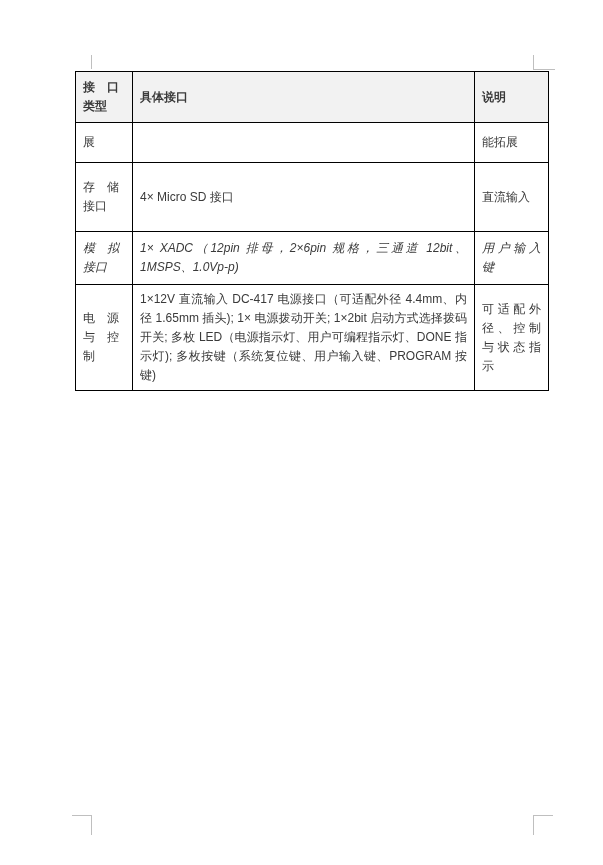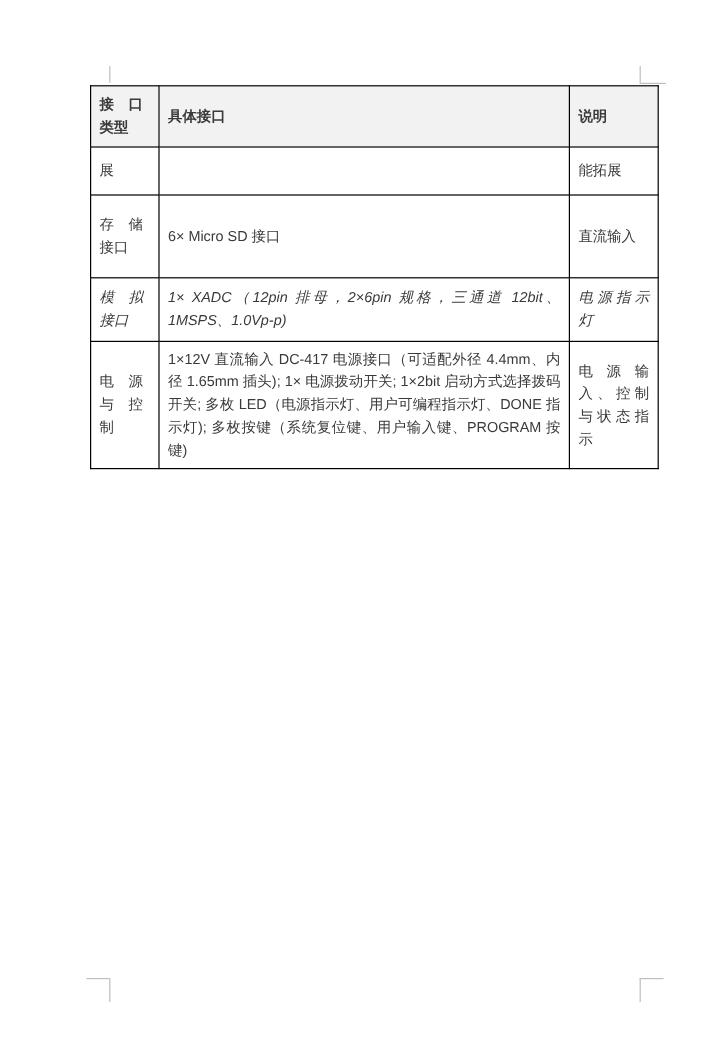--- a/index.html
+++ b/index.html
@@ -109,32 +109,32 @@
     </thead>
     <tbody>
       <tr class="r-0">
         <td class="cell-type">展</td>
         <td class="cell-detail"></td>
         <td class="cell-note">能拓展</td>
       </tr>
       <tr class="r-1">
         <td class="cell-type">存　储
 接口</td>
-        <td class="cell-detail">6× Micro SD 接口</td>
+        <td class="cell-detail">4× Micro SD 接口</td>
         <td class="cell-note">直流输入</td>
       </tr>
       <tr class="r-2">
         <td class="cell-type">模　拟
 接口</td>
         <td class="cell-detail">1× XADC（12pin 排母，2×6pin 规格，三通道 12bit、1MSPS、1.0Vp-p)</td>
-        <td class="cell-note">电源指示灯</td>
+        <td class="cell-note">用户输入键</td>
       </tr>
       <tr class="r-3">
         <td class="cell-type">电　源
 与　控
 制</td>
         <td class="cell-detail">1×12V 直流输入 DC-417 电源接口（可适配外径 4.4mm、内径 1.65mm 插头); 1× 电源拨动开关; 1×2bit 启动方式选择拨码开关; 多枚 LED（电源指示灯、用户可编程指示灯、DONE 指示灯); 多枚按键（系统复位键、用户输入键、PROGRAM 按键)</td>
-        <td class="cell-note">电源输入、控制与状态指示</td>
+        <td class="cell-note">可适配外径、控制与状态指示</td>
       </tr>
     </tbody>
   </table>
 
 </div>
 
 </body></html>

